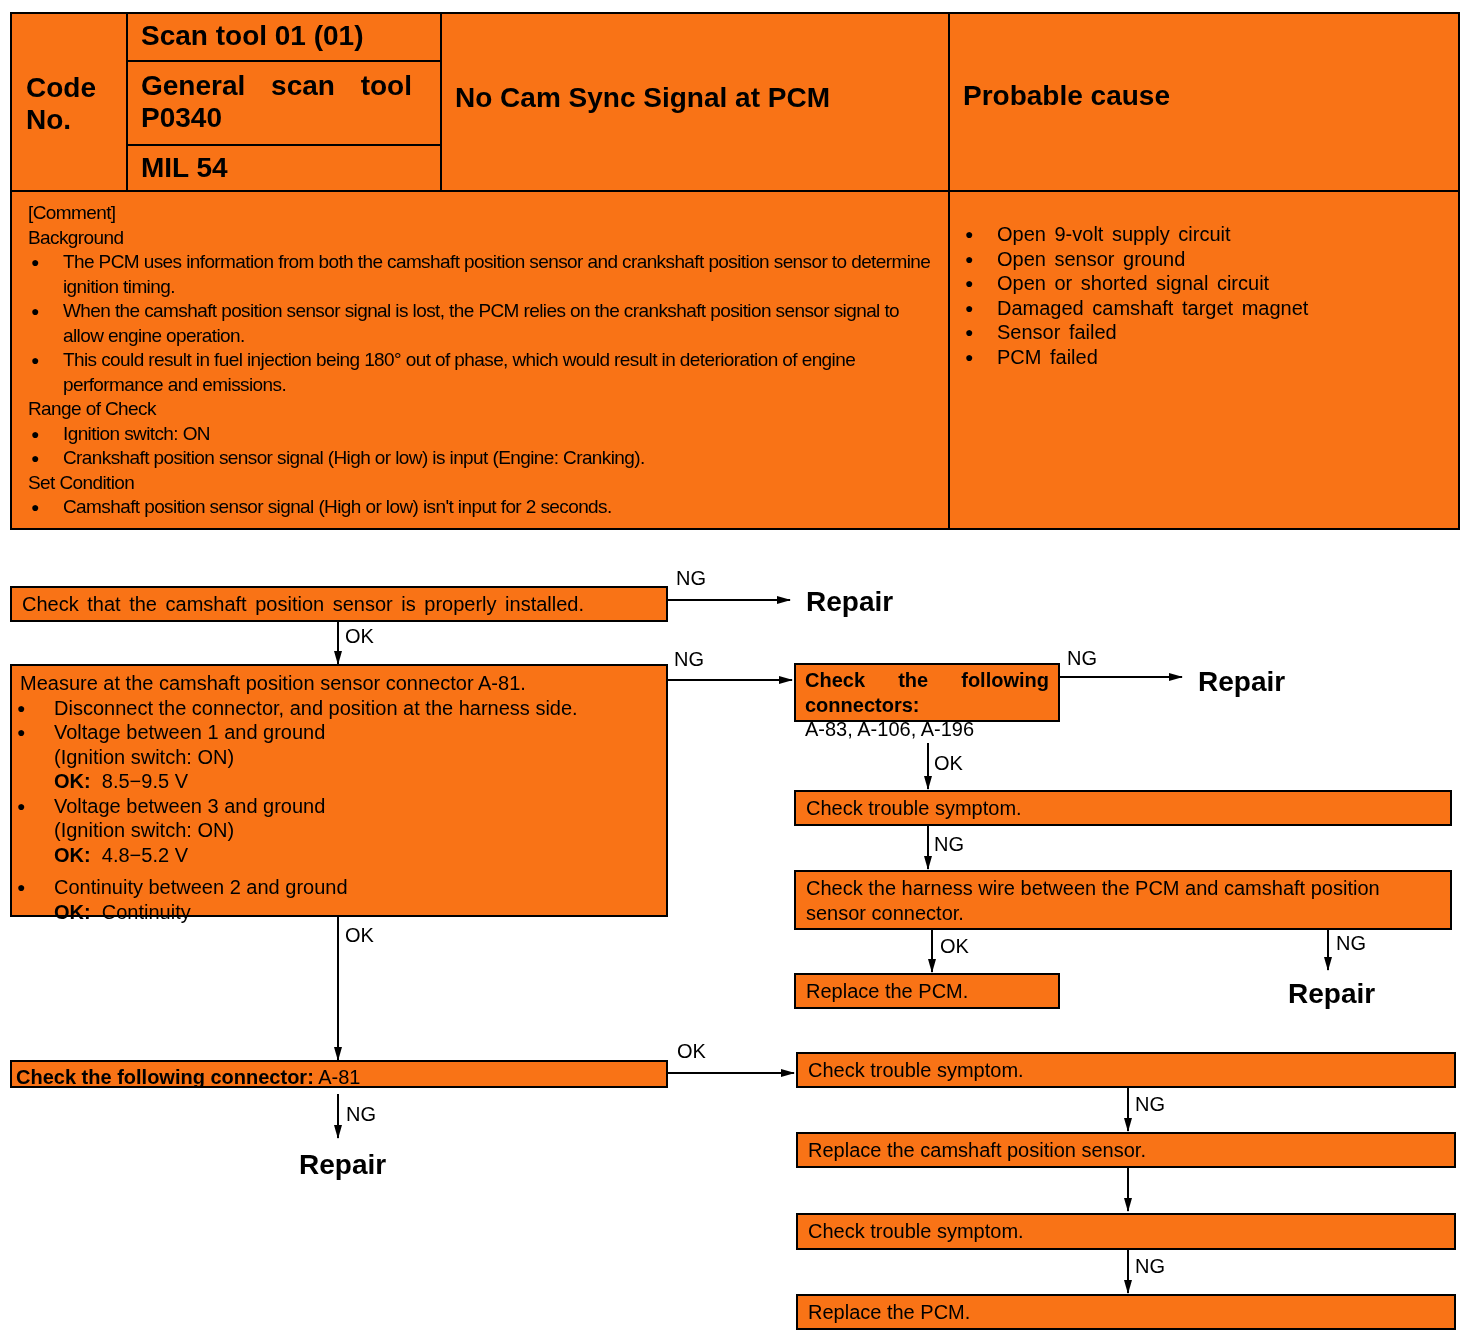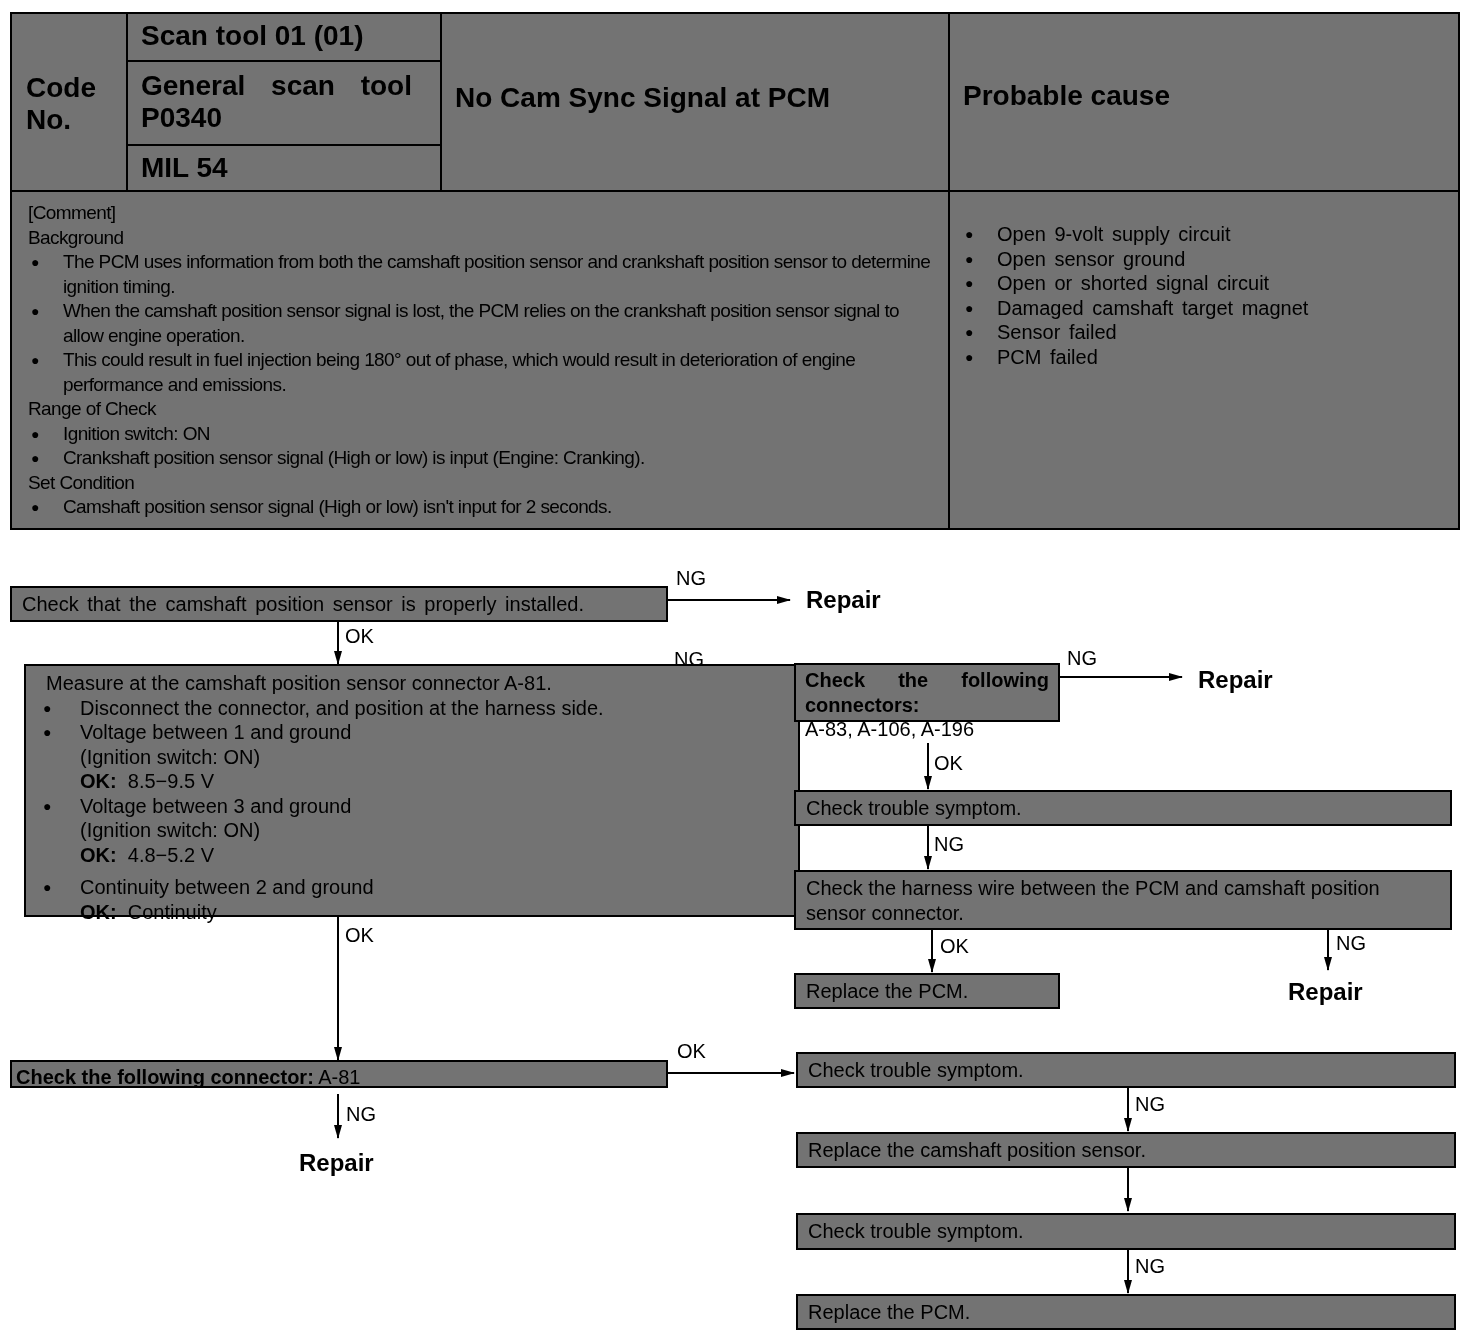--- a/index.html
+++ b/index.html
@@ -1,29 +1,29 @@
 <!DOCTYPE html>
 <html><head>
 <meta charset="utf-8">
 <style>
   html, body { margin: 0; padding: 0; background: #ffffff; }
   body {
     width: 1472px; height: 1338px; position: relative; overflow: hidden;
     font-family: "Liberation Sans", "DejaVu Sans", sans-serif; color: #000;
   }
   .abs { position: absolute; }
-  .bx { position: absolute; border: 2px solid #000; box-sizing: border-box; background: #737373; }
+  .bx { position: absolute; border: 2px solid #000; box-sizing: border-box; background: #f97316; }
   .b { font-weight: bold; }
   .t20 { font-size: 20px; line-height: 24.5px; }
   .t19 { font-size: 19px; line-height: 24.5px; }
   ul.bul { list-style: none; margin: 0; padding: 0; }
   ul.bul li { position: relative; padding-left: 35px; }
   ul.bul li::before { content: "\25CF"; position: absolute; left: 3px; top: 0; font-size: 14px; }
   .lbl { position: absolute; font-size: 20px; }
-  .repair { position: absolute; font-size: 24px; font-weight: bold; }
+  .repair { position: absolute; font-size: 28px; font-weight: bold; }
   svg.lines { position: absolute; left: 0; top: 0; pointer-events: none; }
 </style>
 </head>
 <body>
 
 <div>
   <div class="bx" style="left:10px;top:12px;width:118px;height:180px;"></div>
   <div class="abs b" style="left:26px;top:72px;width:90px;font-size:28px;line-height:32px;">Code No.</div>
 
   <div class="bx" style="left:126px;top:12px;width:316px;height:50px;"></div>
@@ -96,21 +96,21 @@
     <line x1="1128" y1="1087" x2="1128" y2="1131" marker-end="url(#ah)"></line>
     <line x1="1128" y1="1167" x2="1128" y2="1211" marker-end="url(#ah)"></line>
     <line x1="1128" y1="1249" x2="1128" y2="1293" marker-end="url(#ah)"></line>
   </g>
 </svg>
 
 <div class="bx t20" style="left:10px;top:586px;width:658px;height:36px;padding:4px 10px;word-spacing:3px;">
   <span>Check that the camshaft position sensor is properly installed.</span>
 </div>
 
-<div class="bx t20" style="left:24px;top:664px;width:776px;height:253px;padding:5px 20px;">
+<div class="bx t20" style="left:10px;top:664px;width:658px;height:253px;padding:5px 8px;">
   <div>Measure at the camshaft position sensor connector A-81.</div>
   <ul class="bul" style="margin-left:-6px;">
     <li style="padding-left:40px;">Disconnect the connector, and position at the harness side.</li>
     <li style="padding-left:40px;">
       <div>Voltage between 1 and ground</div>
       <div>(Ignition switch: ON)</div>
       <div><b>OK:</b>&nbsp; <span>8.5−9.5 V</span></div>
     </li>
     <li style="padding-left:40px;">
       <div>Voltage between 3 and ground</div>

